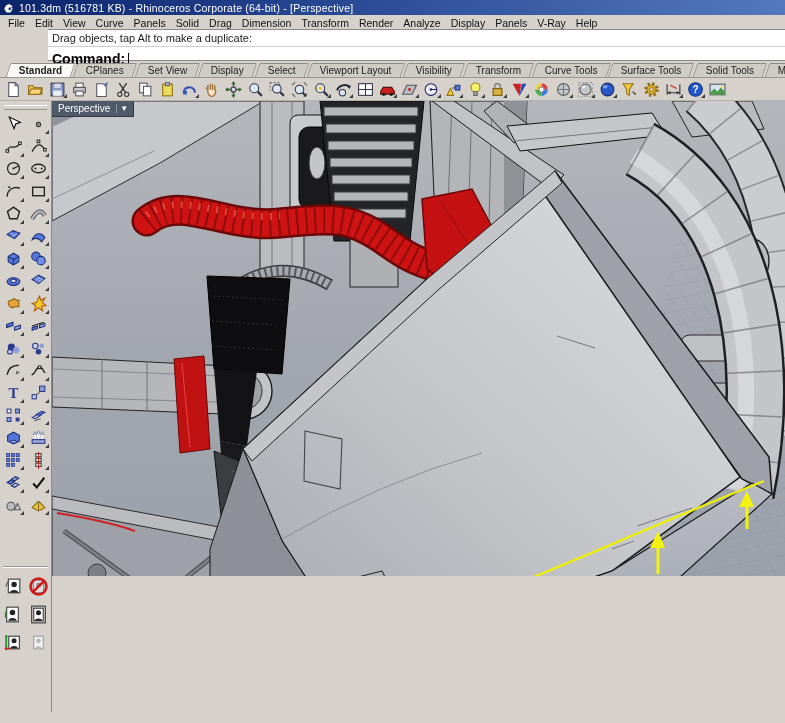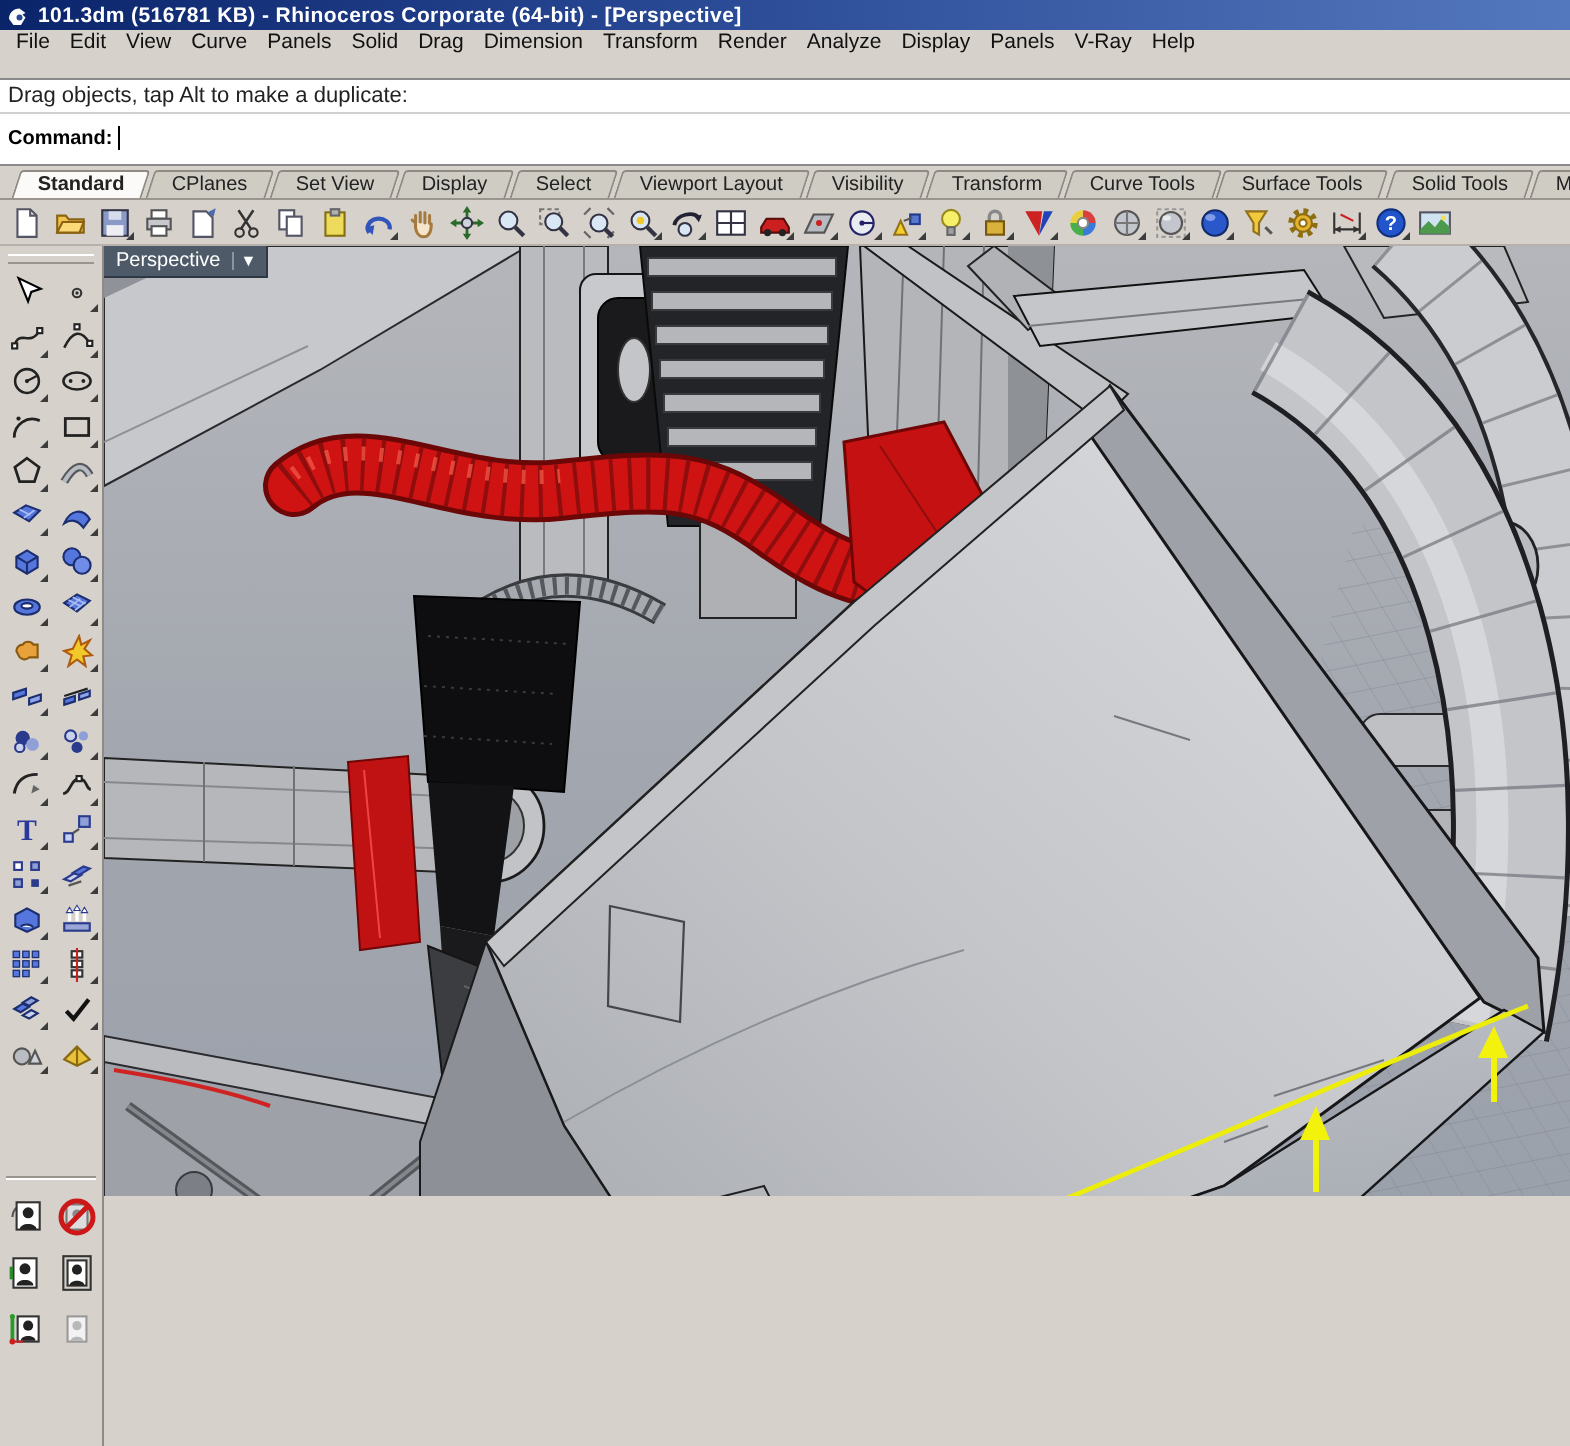--- a/index.html
+++ b/index.html
@@ -1,23 +1,23 @@
 <!DOCTYPE html>
 <html><head>
 <meta charset="utf-8">
 <style>
   html,body{margin:0;padding:0;}
   body{width:785px;height:723px;overflow:hidden;font-family:"Liberation Sans",sans-serif;background:#d6d2cb;-webkit-font-smoothing:none;}
   .titlebar{height:15px;background:linear-gradient(90deg,#0a246a,#2a4a96 45%,#5478bd);display:flex;align-items:center;padding:0 3px;gap:4px;}
-  .titlebar .tt{color:#fff;font-weight:bold;font-size:10.5px;white-space:nowrap;letter-spacing:.2px;}
-  .menubar{height:24px;background:#d6d2cb;display:flex;align-items:flex-start;padding-left:3px;font-size:10.5px;color:#111;}
+  .titlebar .tt{color:#fff;font-weight:normal;font-size:10.5px;white-space:nowrap;letter-spacing:.2px;}
+  .menubar{height:14px;background:#d6d2cb;display:flex;align-items:flex-end;padding-left:3px;font-size:10.5px;color:#111;}
   .menubar span{padding:0 5px;cursor:default;}
-  .cmdarea{height:44px;background:#fff;border:1px solid #8a8a8a;border-left:none;border-right:none;box-sizing:border-box;}
+  .cmdarea{height:32px;background:#fff;border:1px solid #8a8a8a;border-left:none;border-right:none;box-sizing:border-box;margin-left:48px;}
   .cmdline1{height:17px;font-size:11px;color:#222;padding:2px 0 0 4px;box-sizing:border-box;border-bottom:1px solid #d0d0d0;}
-  .cmdline2{height:24px;font-size:10px;display:flex;align-items:center;padding-left:4px;}
+  .cmdline2{height:24px;font-size:14px;display:flex;align-items:center;padding-left:4px;}
   .cmdline2 b{font-weight:bold;color:#000;}
   .caret{display:inline-block;width:1px;height:12px;background:#000;margin-left:3px;}
   .tabbar{height:16px;background:#d6d2cb;display:flex;align-items:flex-end;padding-left:8px;gap:2px;border-bottom:1px solid #9a968f;}
   .tab{position:relative;font-size:10px;color:#222;padding:1px 10px 1px 10px;background:#cfccc4;border:1px solid #8f8b84;border-bottom:none;transform:skewX(-18deg);border-radius:2px 2px 0 0;white-space:nowrap;}
   .tab>span{display:inline-block;transform:skewX(18deg);}
   .tab.active{background:#fbfaf8;font-weight:bold;}
   .toolbar{height:22px;background:#d6d2cb;display:flex;align-items:center;padding-left:2px;border-bottom:1px solid #b6b2ab;}
   .tb{width:22px;height:20px;display:flex;align-items:center;justify-content:center;position:relative;}
   .tb svg{width:17px;height:17px;display:block;}
   .fly::after{content:'';position:absolute;right:1px;bottom:1px;border-left:4px solid transparent;border-bottom:4px solid #3c3c3c;}

